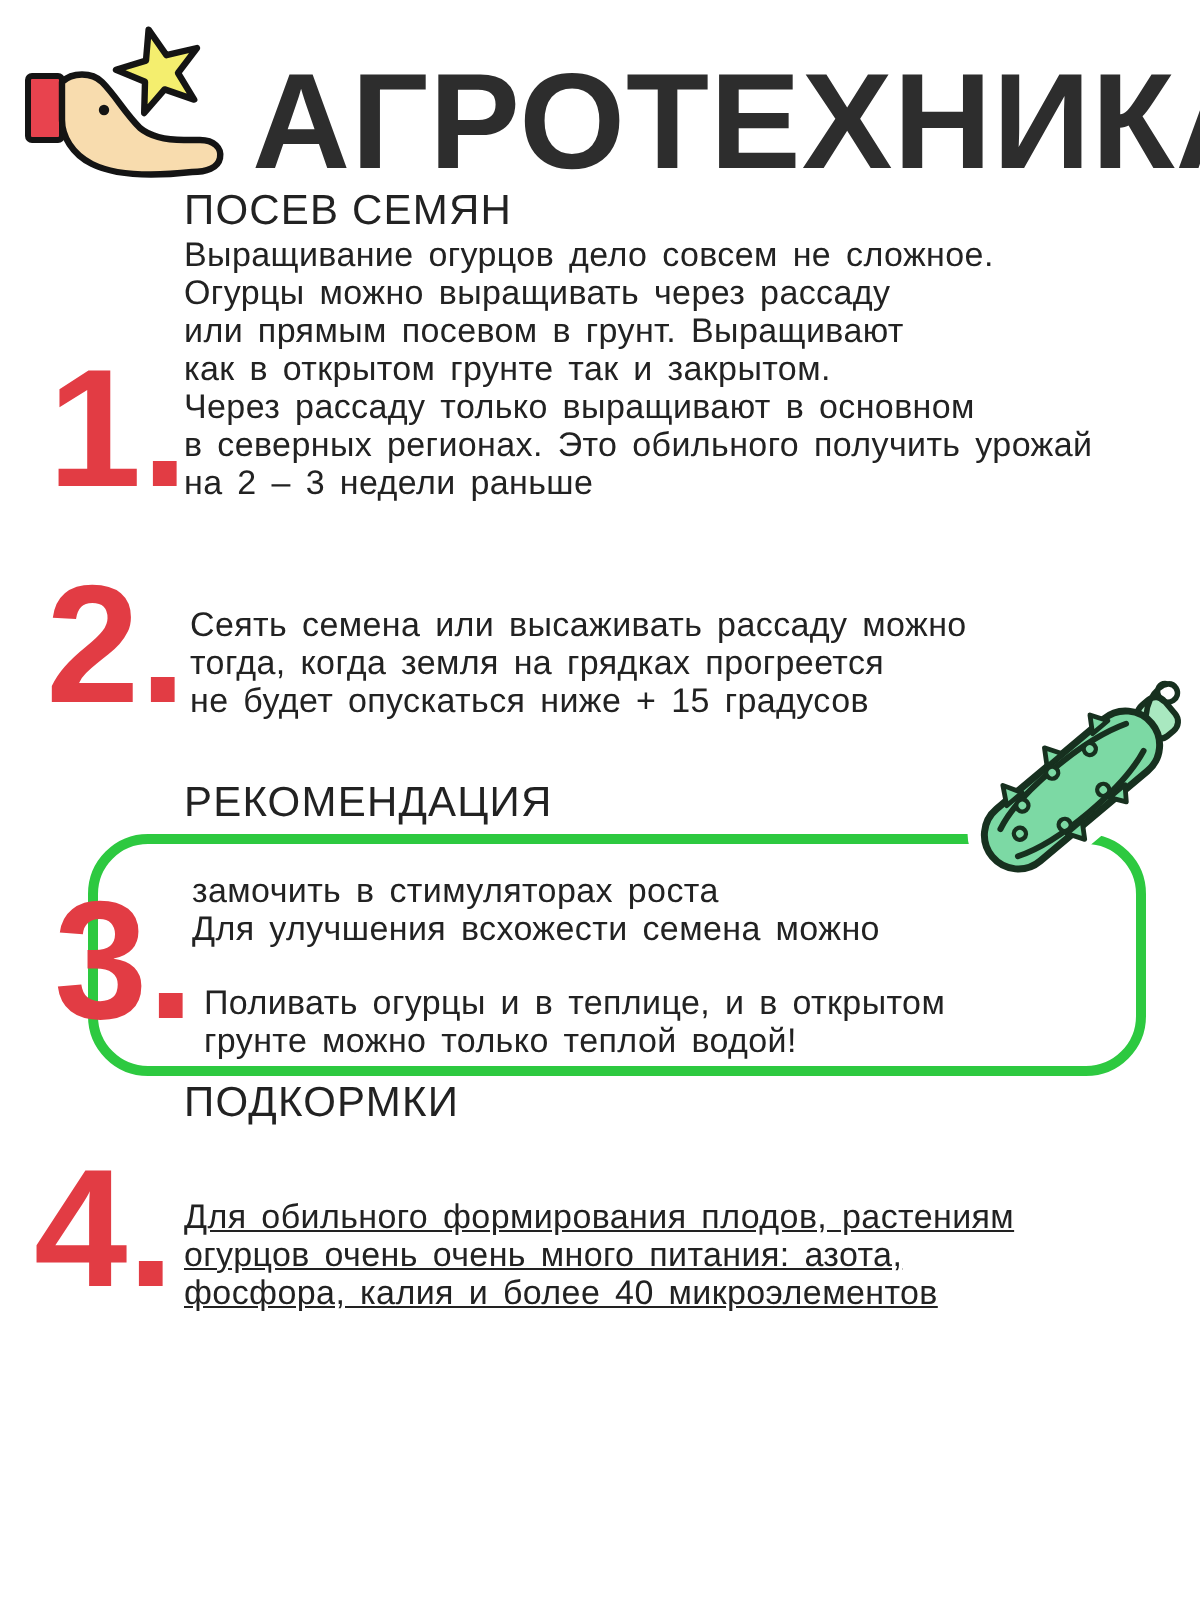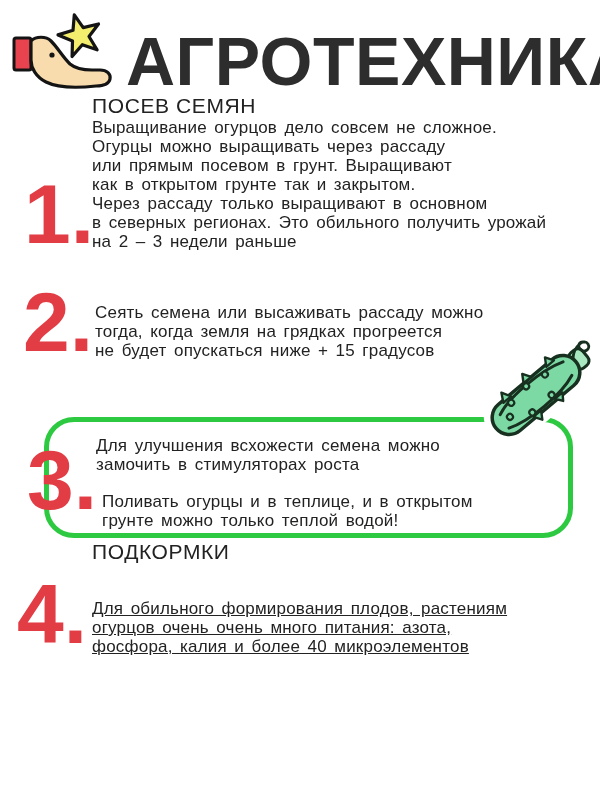--- a/index.html
+++ b/index.html
@@ -58,25 +58,26 @@
     <span class="ln">на 2 – 3 недели раньше</span>
   </div>
 
   <div class="num num2">2.</div>
   <div class="body-text p2">
     <span class="ln">Сеять семена или высаживать рассаду можно</span>
     <span class="ln">тогда, когда земля на грядках прогреется</span>
     <span class="ln">не будет опускаться ниже + 15 градусов</span>
   </div>
 
+  <div class="heading h-recommend">РЕКОМЕНДАЦИЯ</div>
   <div class="green-box"></div>
   <div class="num num3">3.</div>
   <div class="body-text boxp1">
+    <span class="ln">замочить в стимуляторах роста</span>
     <span class="ln">Для улучшения всхожести семена можно</span>
-    <span class="ln">замочить в стимуляторах роста</span>
   </div>
   <div class="body-text boxp2">
     <span class="ln">Поливать огурцы и в теплице, и в открытом</span>
     <span class="ln">грунте можно только теплой водой!</span>
   </div>
 
   <svg class="icon-cucumber" viewBox="0 0 128 122">
     <g transform="rotate(-40 66 67)">
       <rect x="6" y="40" width="120" height="54" rx="27" fill="#ffffff"></rect>
       <rect x="114" y="57" width="16" height="20" rx="6" fill="#a9e8c0" stroke="#17301f" stroke-width="3"></rect>

